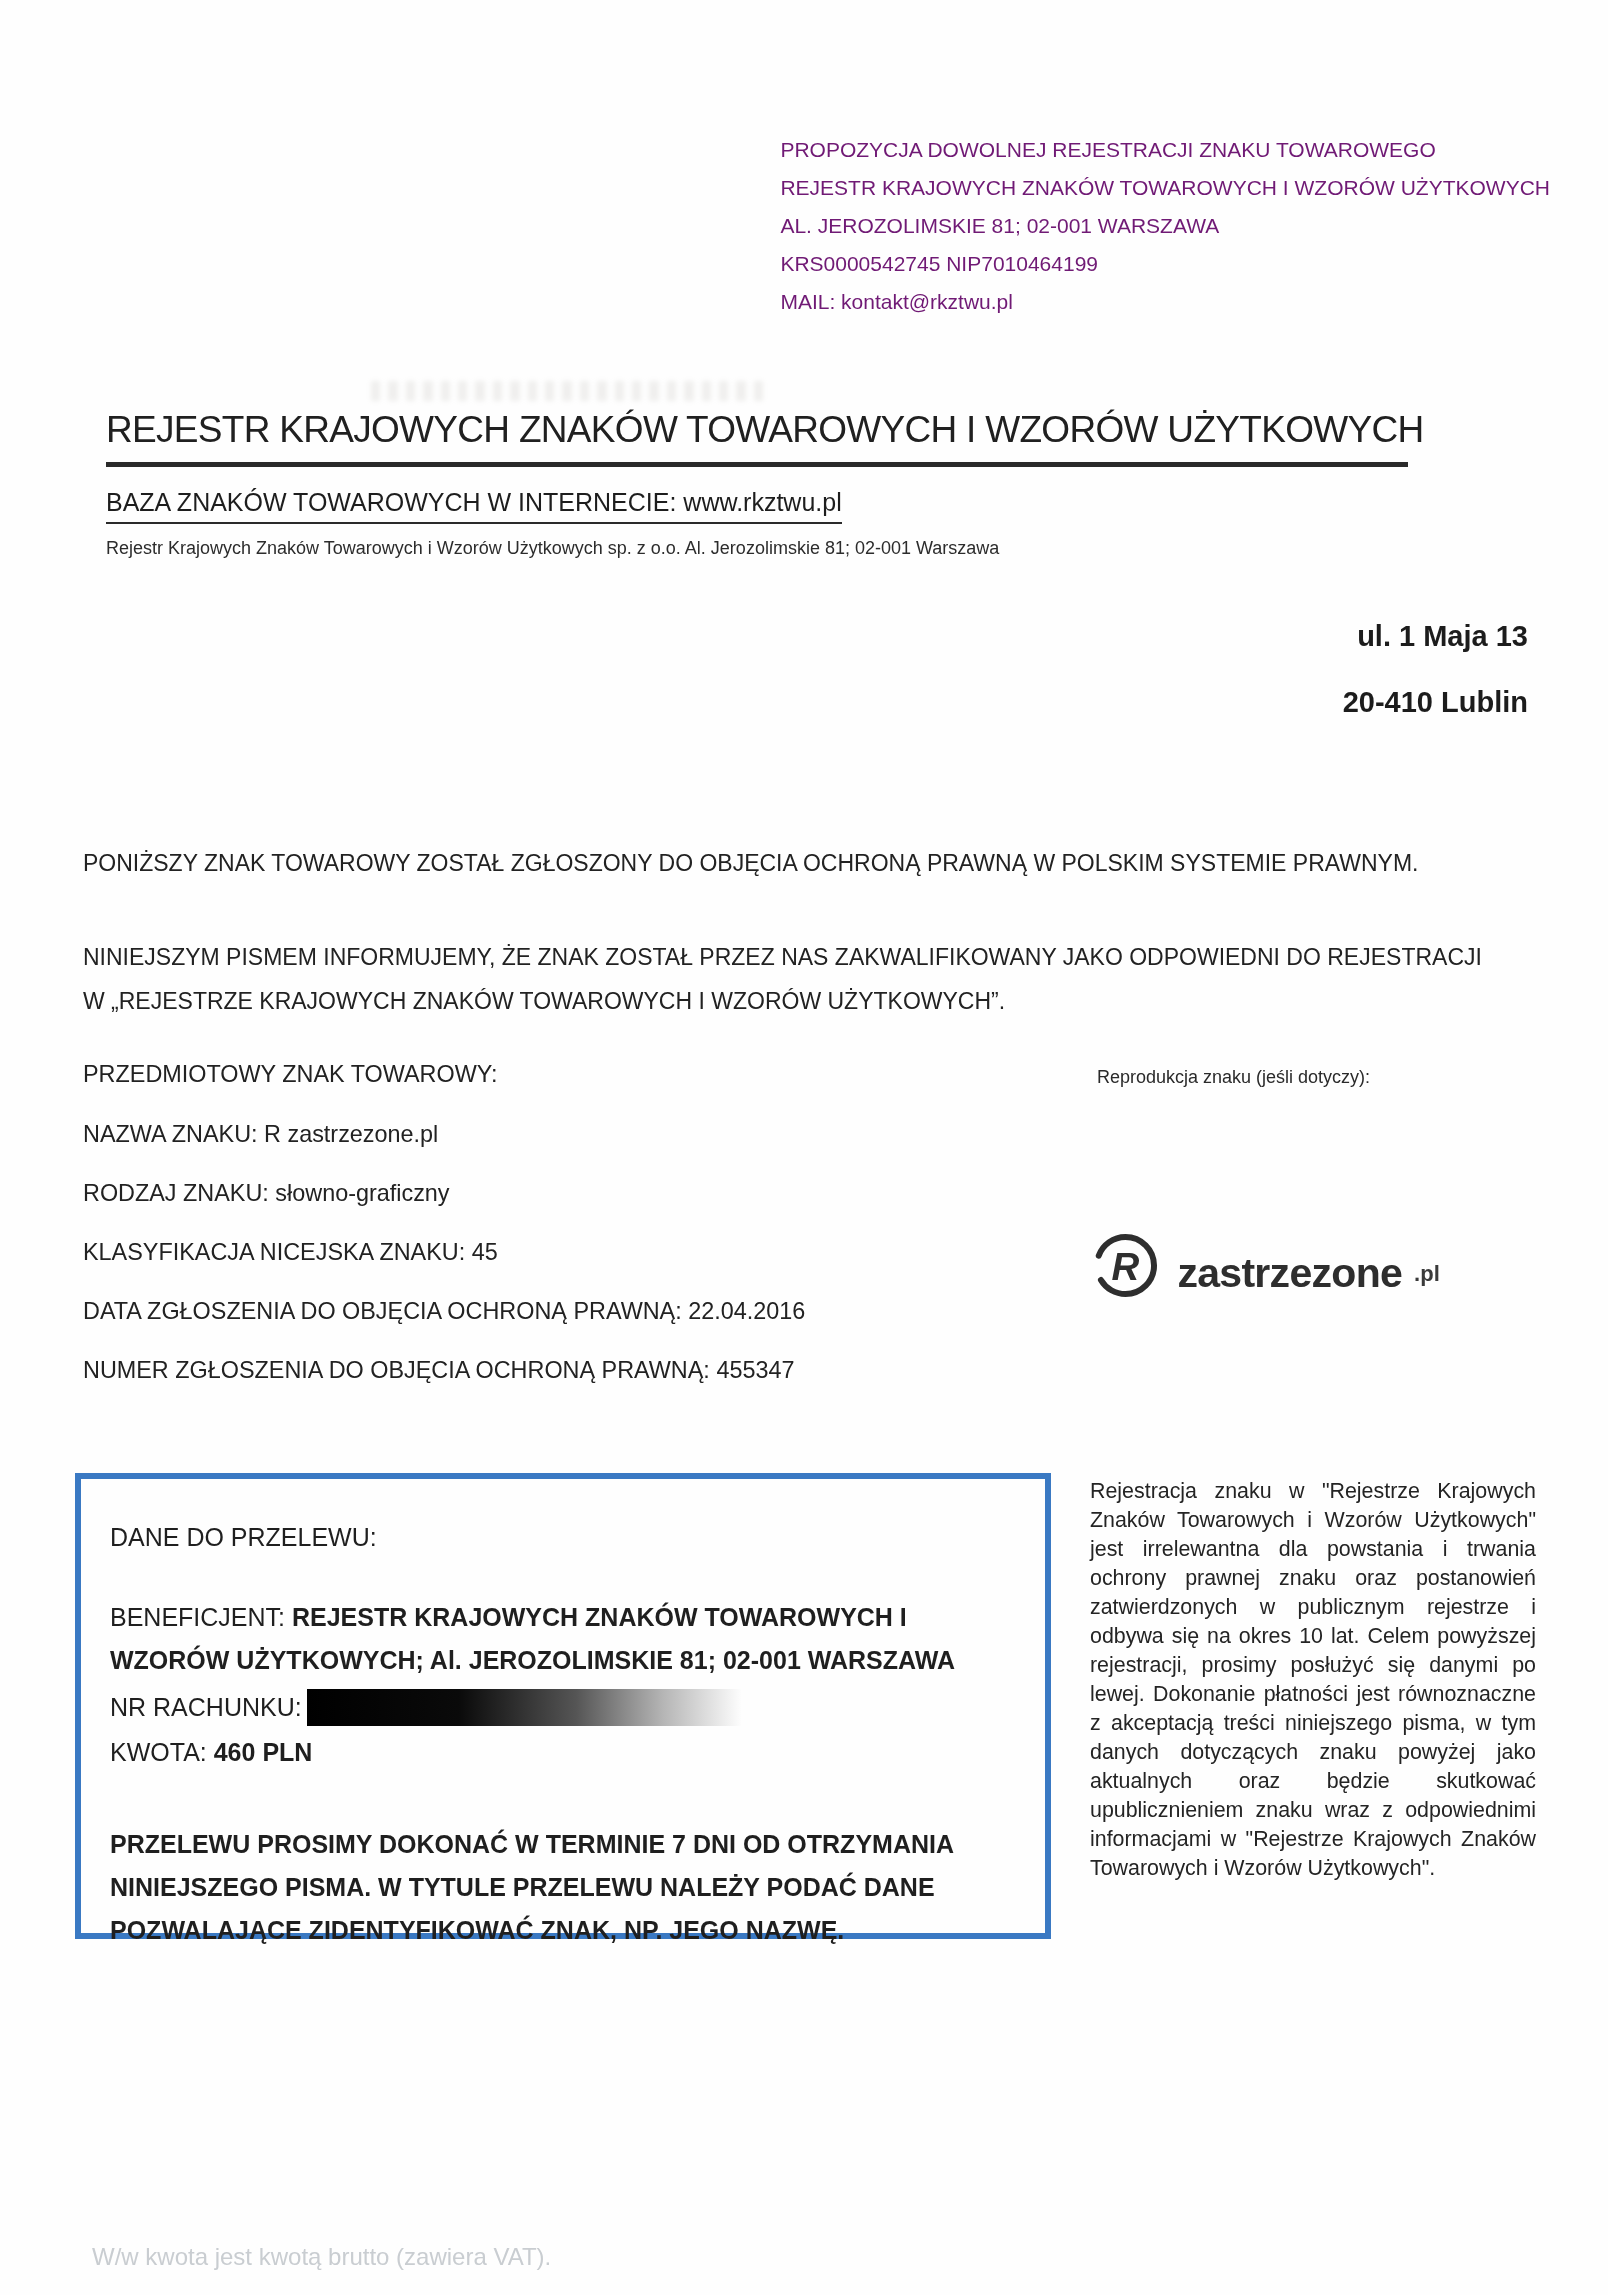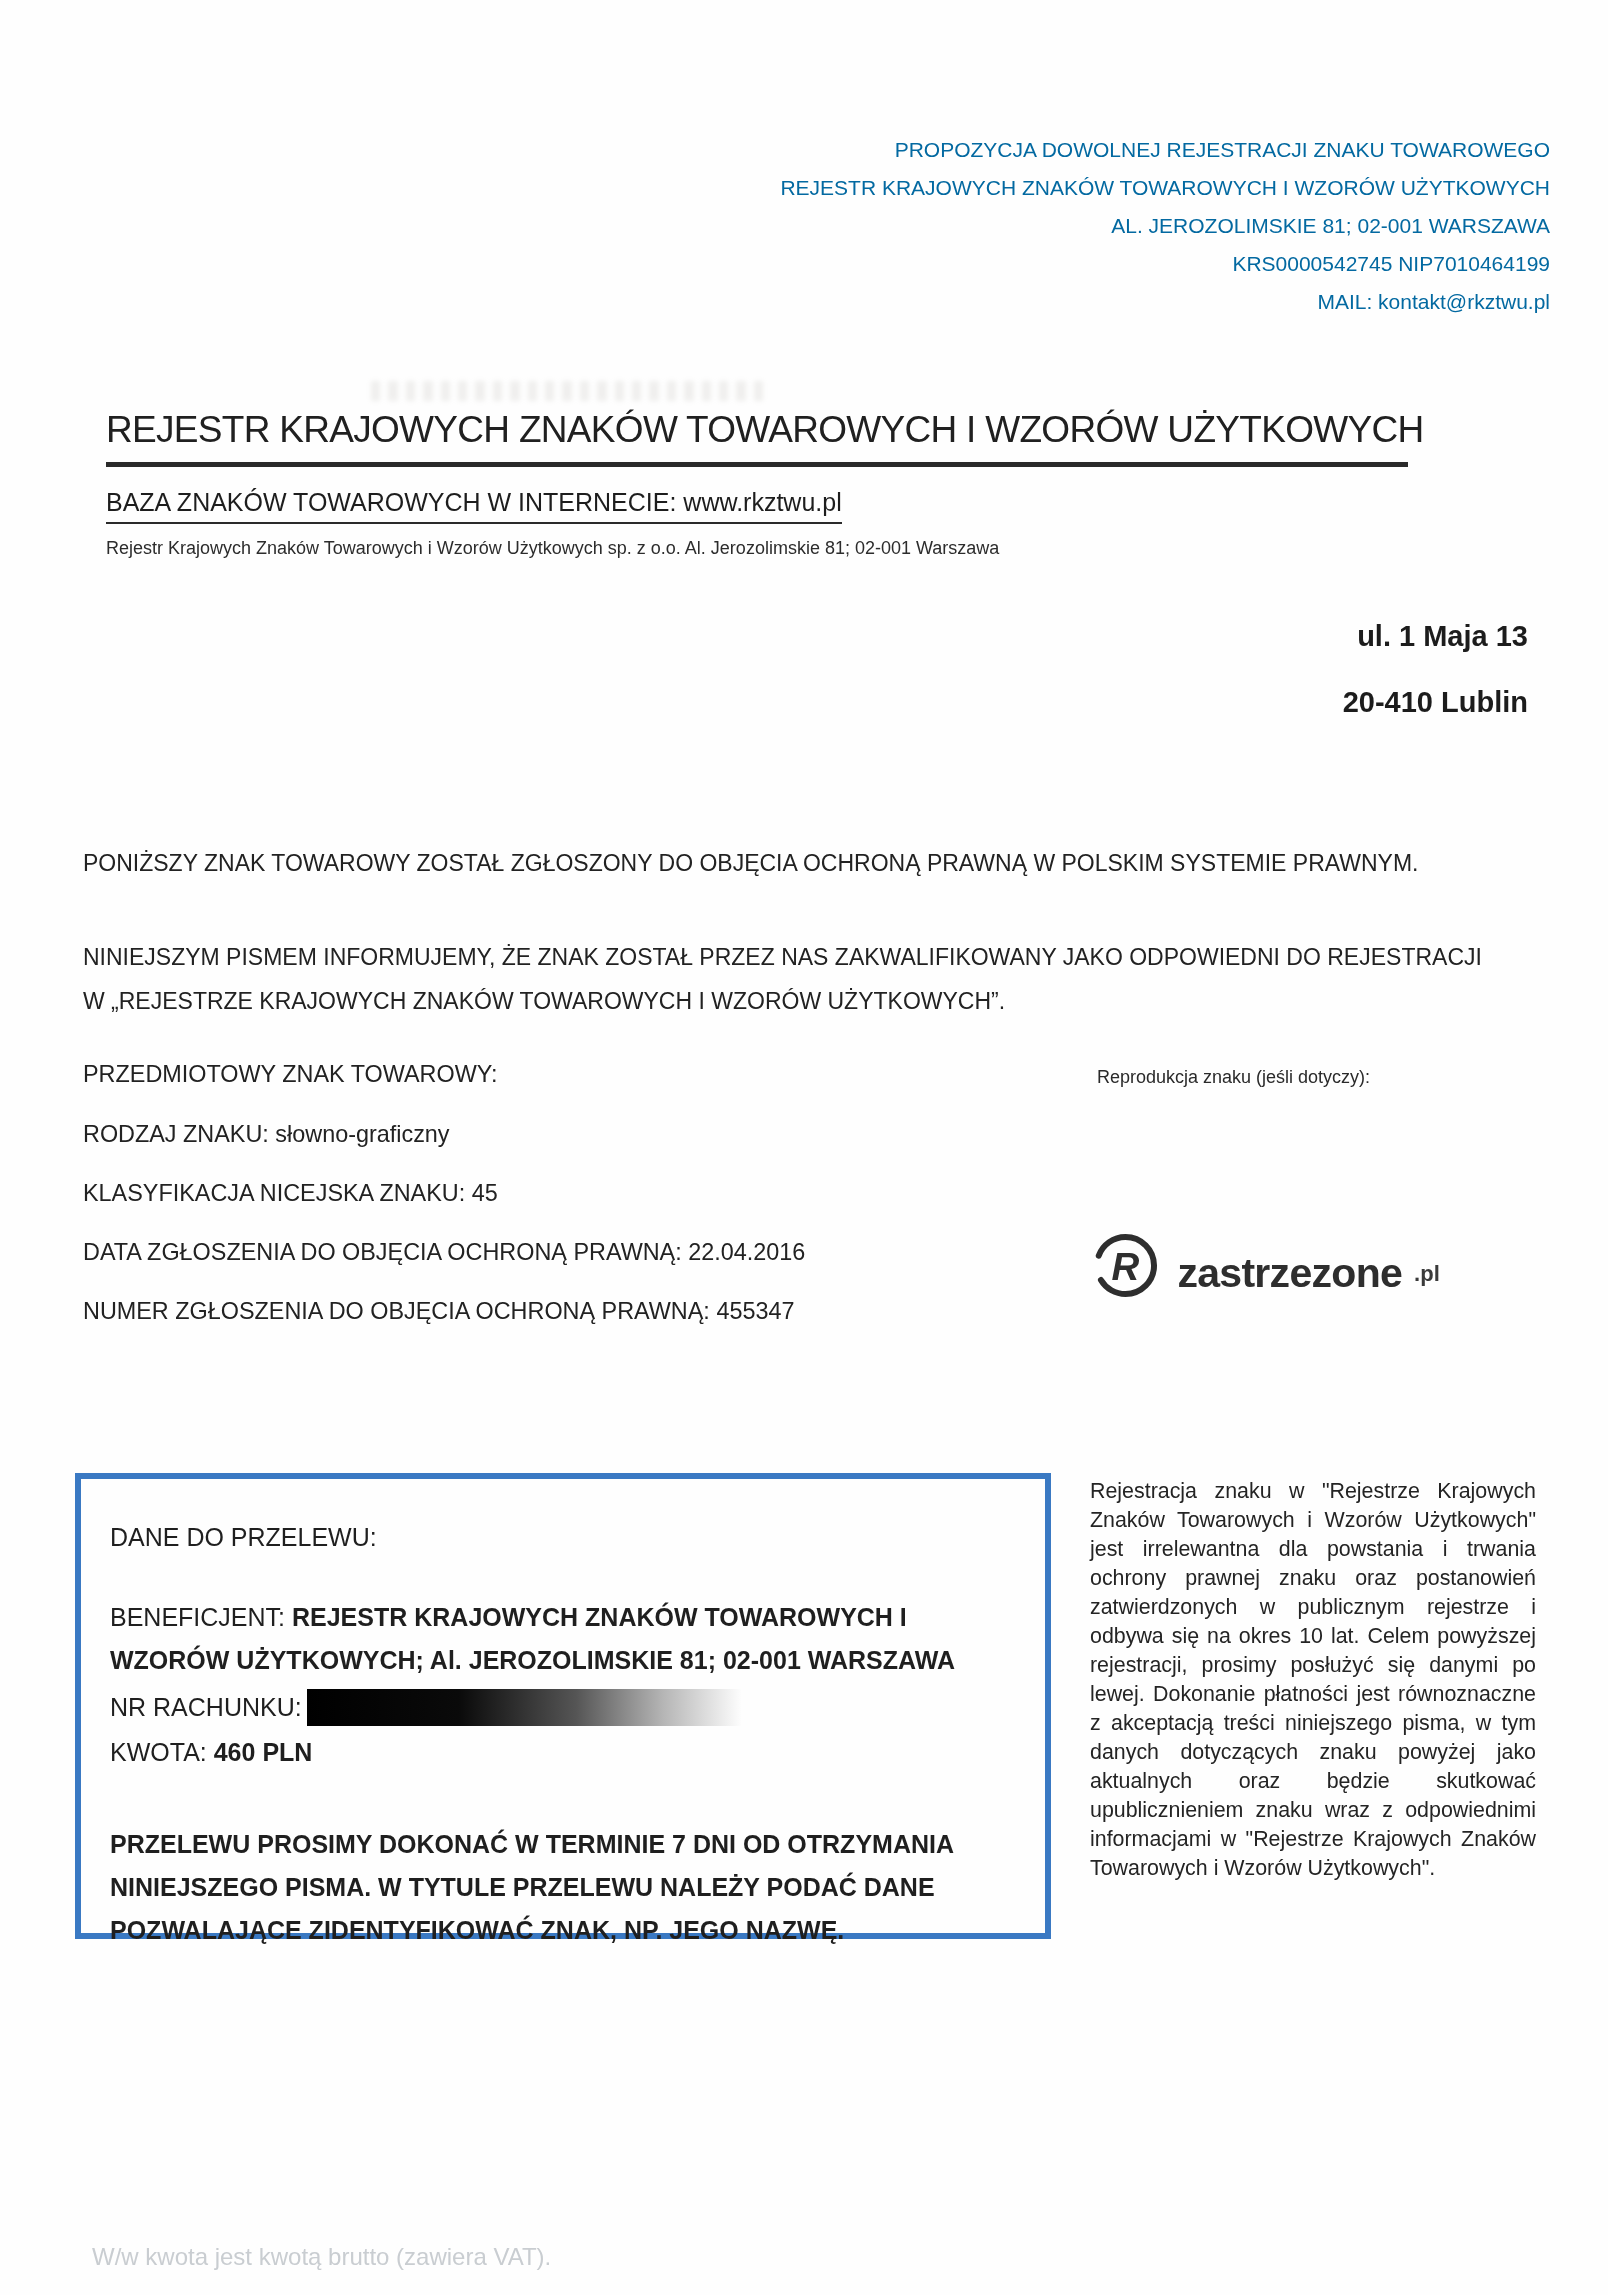--- a/index.html
+++ b/index.html
@@ -12,24 +12,23 @@
     font-family: "Liberation Sans", "DejaVu Sans", sans-serif;
     color: #1f1f1f;
     overflow: hidden;
   }
 
   
   .header-right {
     position: absolute;
     top: 131px;
     right: 59px;
-    text-align: right;
     font-size: 21px;
     line-height: 38px;
-    color: #0369a1;
+    color: #701a75;
     white-space: nowrap;
   }
 
   
   .scan-ghost {
     position: absolute;
     left: 371px; top: 381px;
     width: 394px; height: 20px;
     background: repeating-linear-gradient(90deg, #9a948c 0 9.4px, transparent 9.4px 17.4px);
     opacity: 0.14;
@@ -165,20 +164,24 @@
   </div>
 
   <div class="para para-2">NINIEJSZYM PISMEM INFORMUJEMY, ŻE ZNAK ZOSTAŁ PRZEZ NAS ZAKWALIFIKOWANY JAKO ODPOWIEDNI DO REJESTRACJI W „REJESTRZE KRAJOWYCH ZNAKÓW TOWAROWYCH I WZORÓW UŻYTKOWYCH”.</div>
   <div class="para para-1">PONIŻSZY ZNAK TOWAROWY ZOSTAŁ ZGŁOSZONY DO OBJĘCIA OCHRONĄ PRAWNĄ W POLSKIM SYSTEMIE PRAWNYM.</div>
 
   <div class="section-label">PRZEDMIOTOWY ZNAK TOWAROWY:</div>
   <div class="repro-label">Reprodukcja znaku (jeśli dotyczy):</div>
 
   <div class="fields">
     <div class="field-row">
+      <span>NAZWA ZNAKU:</span>
+      <span>R zastrzezone.pl</span>
+    </div>
+    <div class="field-row">
       <span>RODZAJ ZNAKU:</span>
       <span>słowno-graficzny</span>
     </div>
     <div class="field-row">
       <span>KLASYFIKACJA NICEJSKA ZNAKU:</span>
       <span>45</span>
     </div>
     <div class="field-row">
       <span>DATA ZGŁOSZENIA DO OBJĘCIA OCHRONĄ PRAWNĄ:</span>
       <span>22.04.2016</span>

